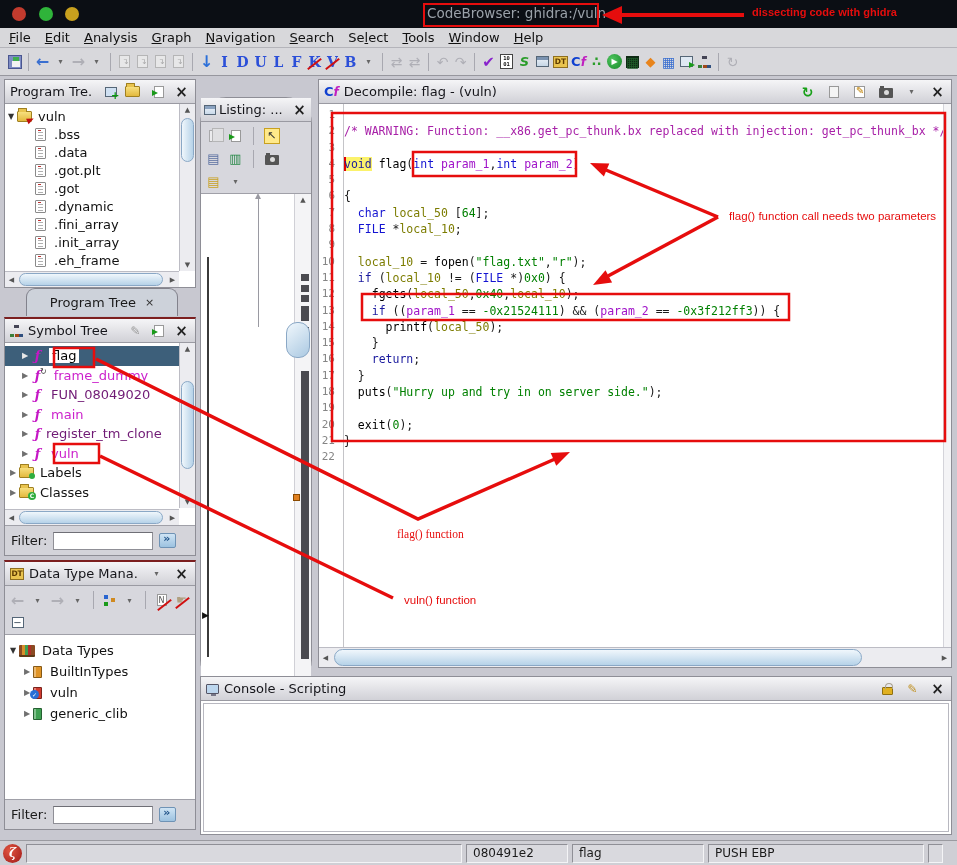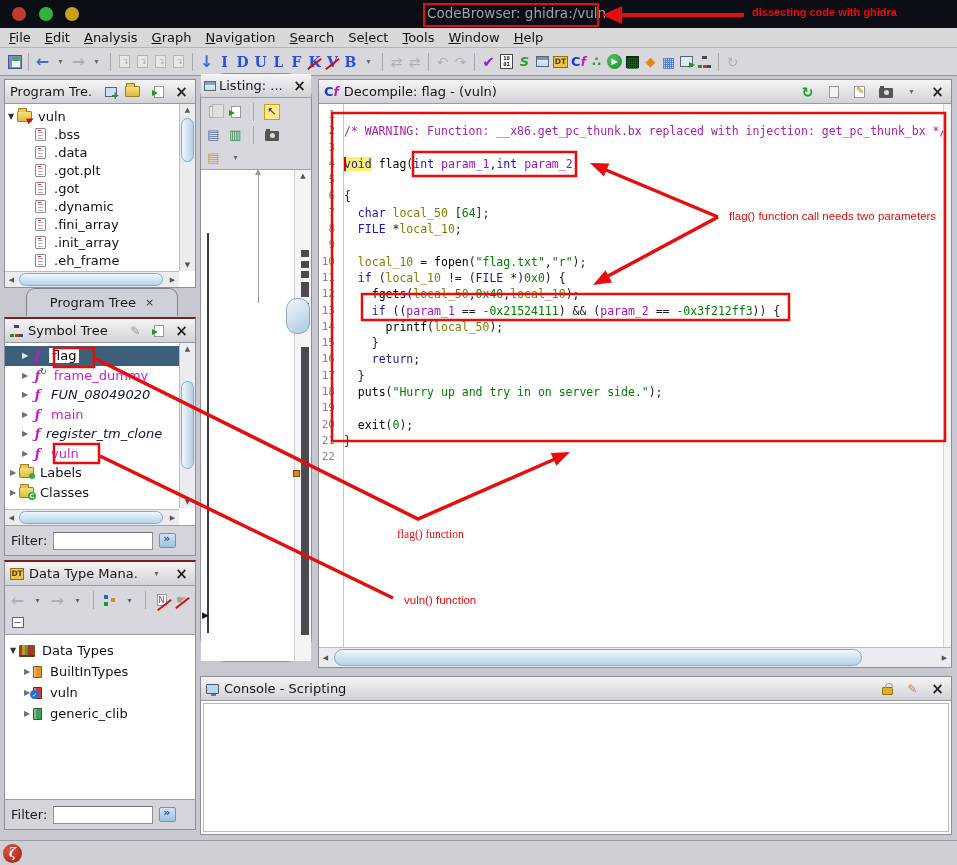--- a/index.html
+++ b/index.html
@@ -96,21 +96,21 @@
   .ic-hand{font-size:12px;color:#b0a080;}
   .ic-collapse{width:12px;height:11px;border:1px solid #567;background:#fff;font-size:10px;line-height:9px;text-align:center;color:#345;}
   
   .trow{display:flex;align-items:center;font-size:13px;white-space:nowrap;}
   .tarrow{width:12px;font-size:8px;color:#707070;text-align:center;flex:0 0 12px;}
   .tarrow.open{color:#333;}
   .fic{width:13px;flex:0 0 13px;text-align:center;color:#c517c5;font:bold italic 13px "DejaVu Serif",serif;}
   .thk{font-size:8px;color:#444;margin-left:-4px;margin-top:-8px;}
   .lbl{padding:0 2px;}
   .lbl.magenta{color:#cc22cc;}
-  .lbl.blue{color:#0f172a;font-style:italic;}
+  .lbl.blue{color:#701a75;}
   .lbl.plain{color:#111;}
   .trow.selected{background:#3d5f7a;}
   .trow.selected .tarrow{color:#e8e8e8;}
   .sel-chip{background:#fff;color:#000;padding:0 3px;}
   .ic-folder{position:relative;width:15px;height:11px;background:linear-gradient(#f7df7e,#e3b93e);
              border:1px solid #a08020;border-radius:1px;flex:0 0 15px;margin-right:4px;}
   .ic-folder::before{content:"";position:absolute;top:-4px;left:0;width:7px;height:3px;background:#e9c44f;
              border:1px solid #a08020;border-bottom:none;border-radius:1px 1px 0 0;}
   .ic-folder.prog::after{content:"";position:absolute;right:-3px;bottom:-2px;width:0;height:0;
       border-left:7px solid #c01010;border-top:3px solid transparent;border-bottom:3px solid transparent;transform:rotate(-25deg);}
@@ -566,21 +566,21 @@
           <span class="lbl plain">generic_clib</span>
         </div>
       </div>
     <div class="filter-row">
       <span>Filter:</span>
       <input value="" style="">
       <span class="ic-filterbtn"></span>
     </div>
   </div>
 
-  <div class="panel" style="left:200px;top:73px;width:112px;height:589px;border-radius:26px;">
+  <div class="panel" style="left:200px;top:97px;width:112px;height:589px;border-radius:26px;">
     <div class="phead" style="padding:0 3px;gap:3px;">
       <span class="ic ic-window"></span>
       <span class="ptitle">Listing: ...</span>
       <span class="flex"></span>
       <span style="display:flex;gap:4px;align-items:center;">
           <span class="tb-btn">
             <span class="ic ic-x">×</span>
           </span>
         </span>
     </div>
@@ -782,20 +782,27 @@
           <span class="tb-btn">
             <span class="ic ic-x">×</span>
           </span>
         </span>
     </div>
     <div style="position:absolute;left:2px;top:26px;right:2px;bottom:2px;background:#fff;border:1px solid #b8b8c0;"></div>
   </div>
 
   <div class="statusbar">
     <span class="dragon">ζ</span>
+    <span style="display:flex;gap:4px;align-items:center;flex:1;">
+        <span class="sfield" style="width: 436px;"></span>
+        <span class="sfield" style="width: 102px;">080491e2</span>
+        <span class="sfield" style="width: 132px;">flag</span>
+        <span class="sfield" style="width: 216px;">PUSH EBP</span>
+        <span class="sfield" style="width: 15px;"></span>
+      </span>
   </div>
 
   <svg class="overlay" viewBox="0 0 957 865">
     <g stroke="#e60d0d" fill="none">
       <rect x="424" y="4" width="174" height="22" stroke-width="2"></rect>
       <rect x="332" y="113" width="613" height="328" stroke-width="2.5"></rect>
       <rect x="413" y="152" width="163" height="24" stroke-width="2.5"></rect>
       <rect x="362" y="294" width="427" height="26" stroke-width="2.5"></rect>
       <rect x="54" y="348" width="40" height="19" stroke-width="2.5"></rect>
       <rect x="54" y="444" width="45" height="19" stroke-width="2.5"></rect>

